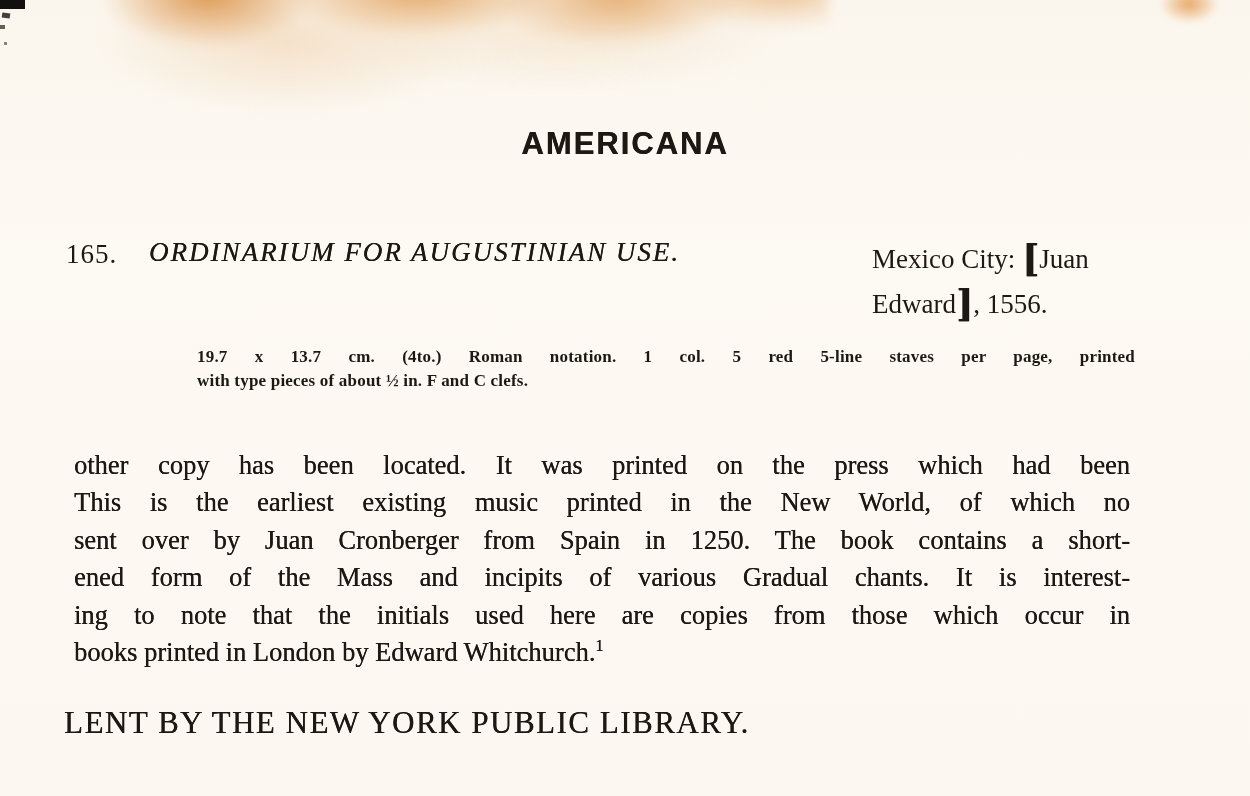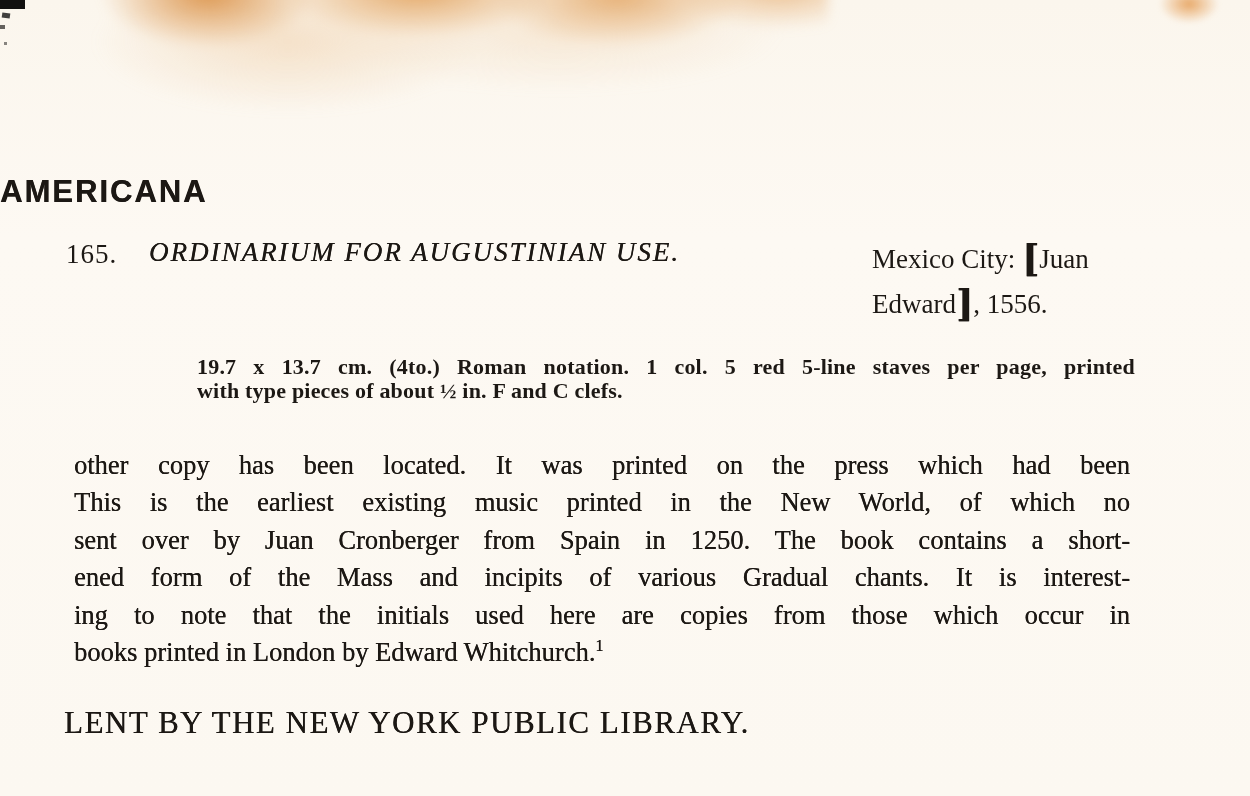--- a/index.html
+++ b/index.html
@@ -32,25 +32,24 @@
     filter:blur(2.5px);
   }
   .scan-mark{position:absolute;background:#121110;}
   .mark-1{left:0;top:0;width:25px;height:9px;}
   .mark-2{left:2px;top:13px;width:8px;height:5px;opacity:.8;transform:rotate(8deg);}
   .mark-3{left:0;top:25px;width:5px;height:4px;opacity:.65;}
   .mark-4{left:4px;top:42px;width:3px;height:3px;opacity:.5;}
   
   .heading{
     position:absolute;top:126px;left:0;width:100%;
-    text-align:left;
+    text-align:center;
     font-family:"Liberation Sans", sans-serif;
     font-weight:700;font-size:31px;letter-spacing:2px;
     text-shadow:0.4px 0 0 currentColor;
-    margin-top:48px;
   }
   .entry-number{
     position:absolute;left:66px;top:239px;
     font-size:27px;letter-spacing:1px;
   }
   .entry-title{
     position:absolute;left:149px;top:237px;
     font-style:italic;font-size:27px;letter-spacing:2px;
     text-shadow:0.3px 0 0 currentColor;
   }
@@ -58,22 +57,22 @@
     position:absolute;left:872px;top:237px;width:340px;
     font-size:27px;line-height:45px;
   }
   .bracket{
     font-family:"DejaVu Serif", serif;
     font-weight:700;font-size:1.35em;line-height:0;
     position:relative;top:0.1em;
     text-shadow:0.5px 0 0 currentColor;
   }
   .collation{
-    position:absolute;left:197px;top:355px;width:938px;
-    font-size:22px;font-weight:700;line-height:23.8px;letter-spacing:0.2px;
+    position:absolute;left:197px;top:345px;width:938px;
+    font-size:17px;font-weight:700;line-height:23.8px;letter-spacing:0.2px;
   }
   .collation .jline{text-align:justify;text-align-last:justify;}
   .para{
     position:absolute;left:74px;top:447px;width:1056px;
     font-size:26.5px;line-height:37.4px;
     text-shadow:0.25px 0 0 currentColor;
   }
   .para .jline{text-align:justify;text-align-last:justify;}
   .para sup{font-size:0.62em;vertical-align:super;line-height:0;}
   .credit{

